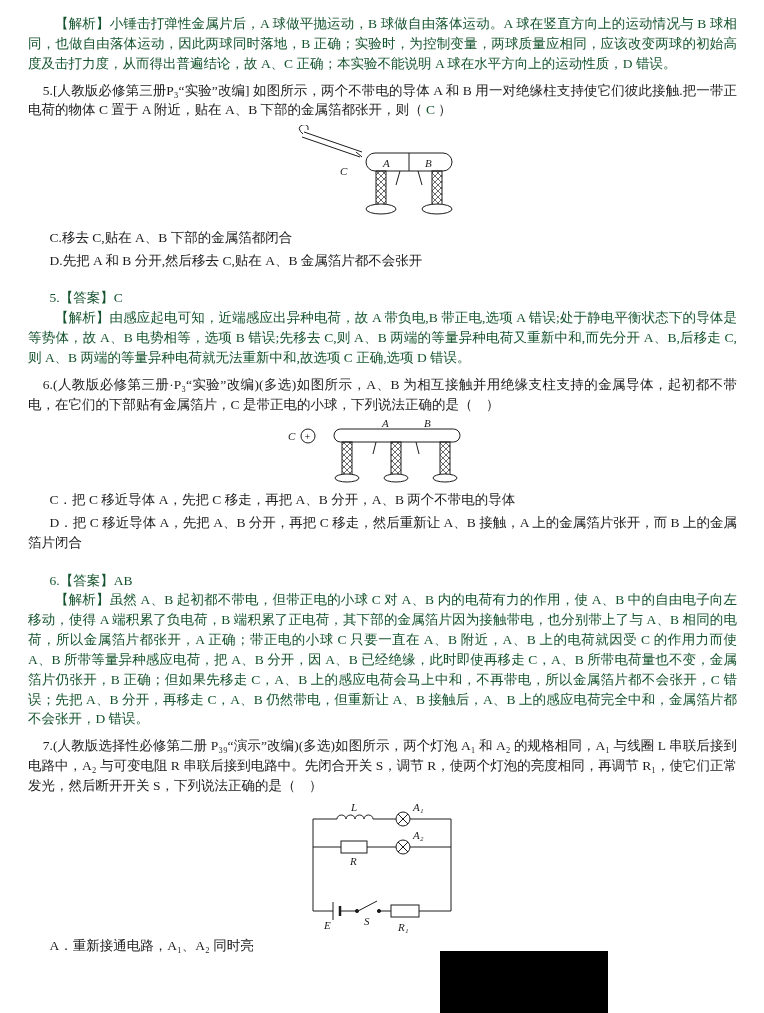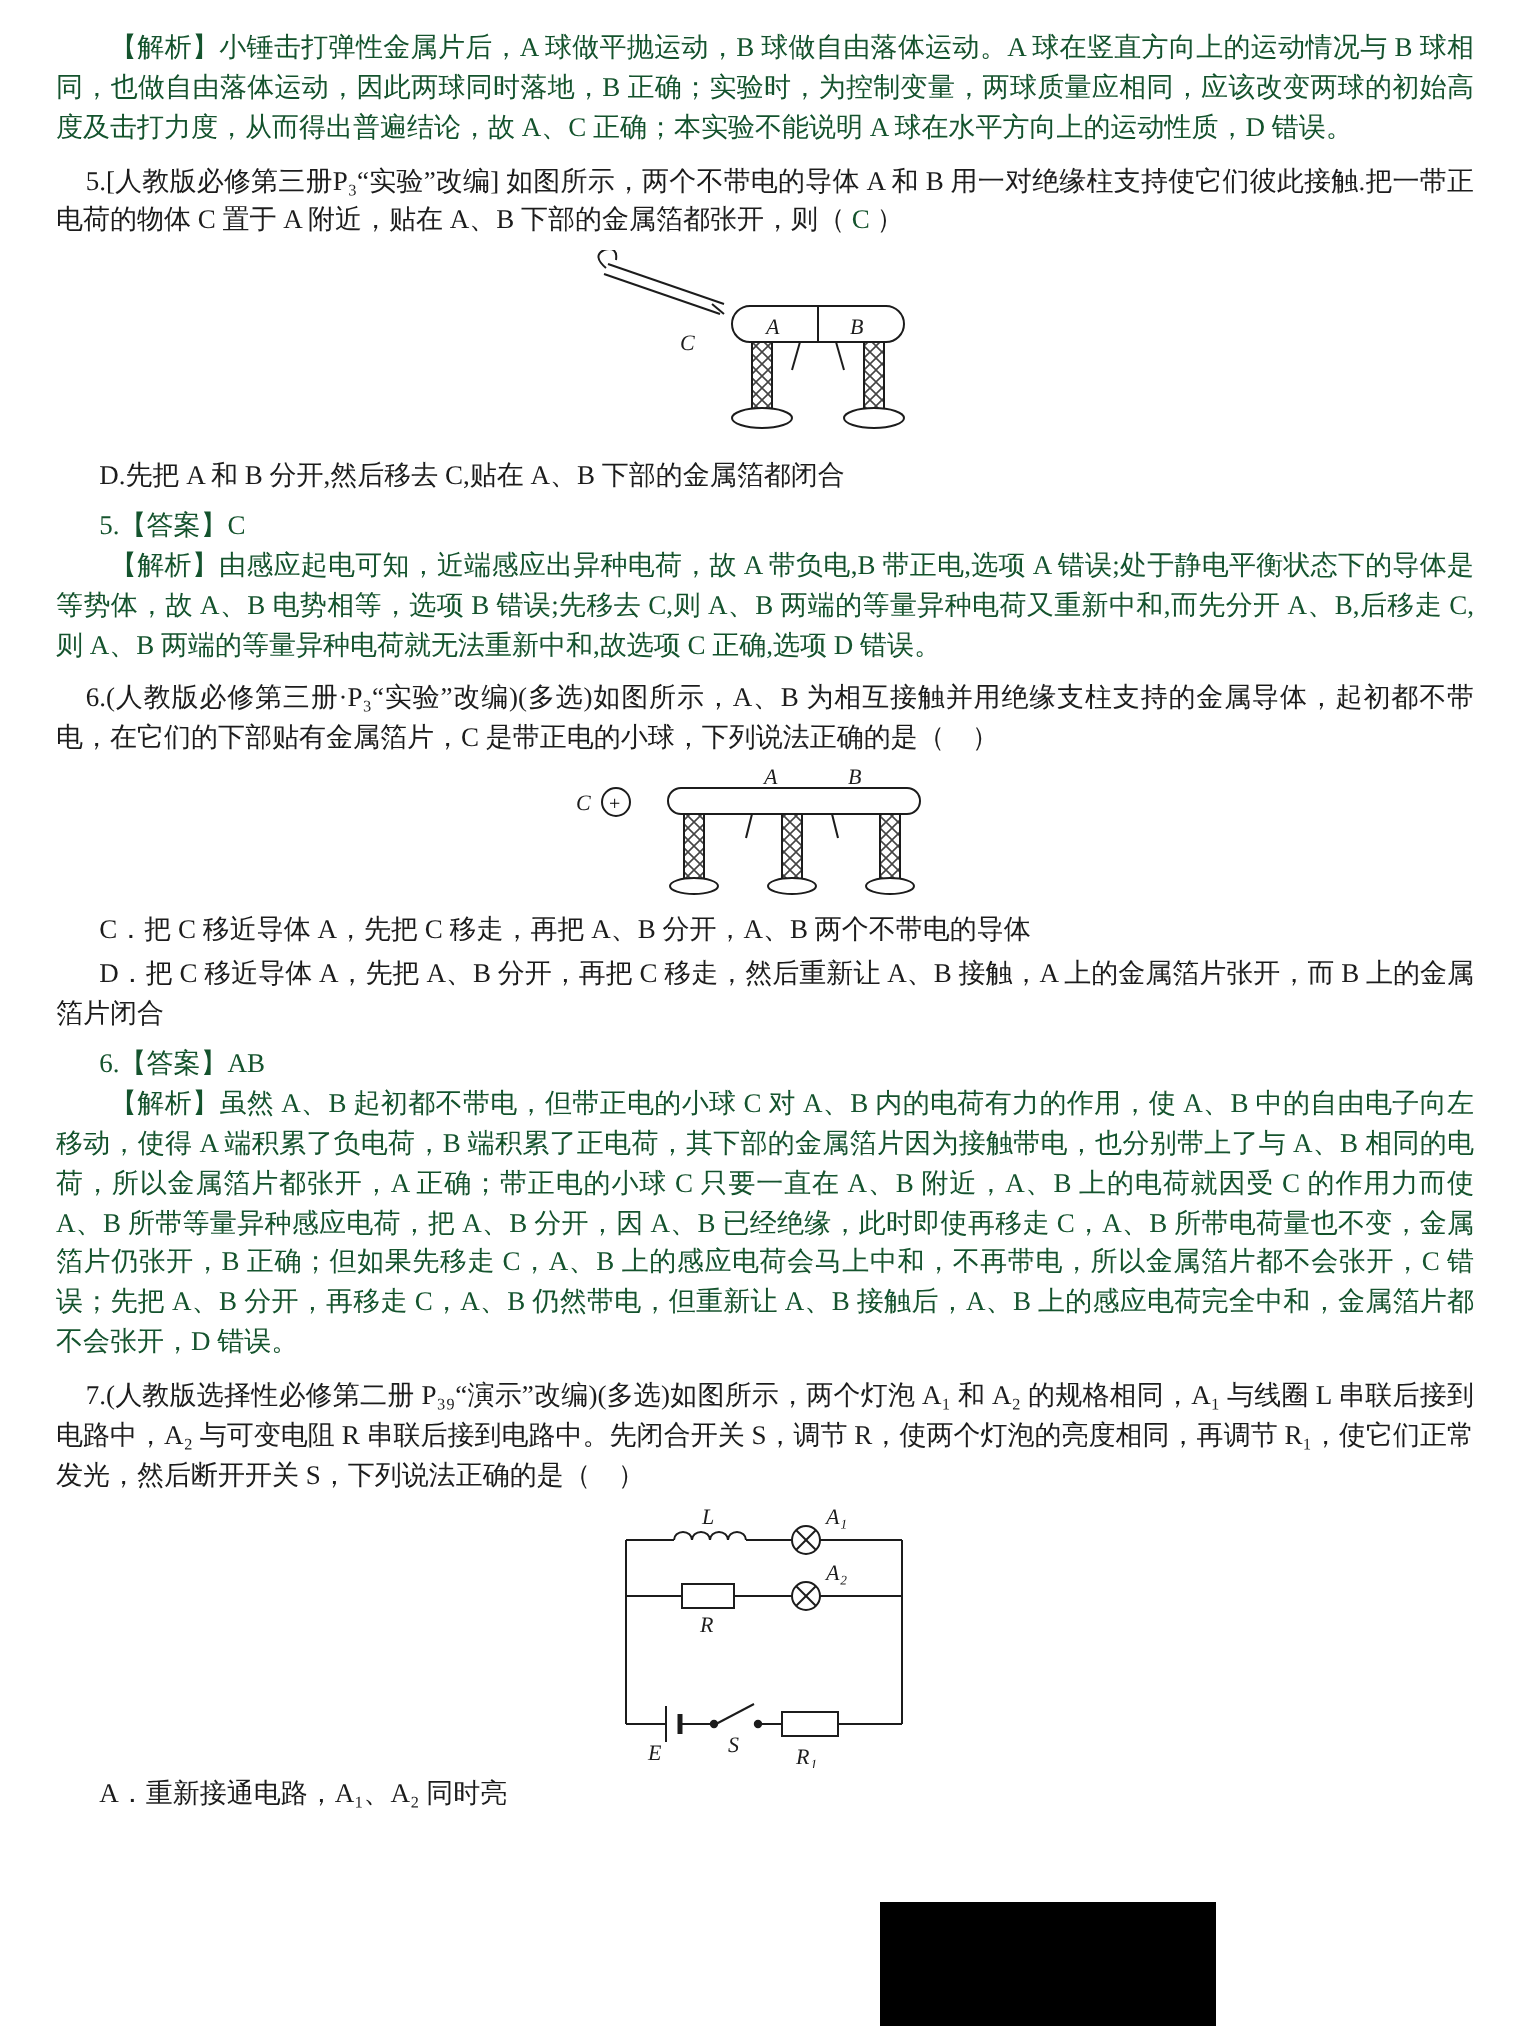--- a/index.html
+++ b/index.html
@@ -14,21 +14,21 @@
     line-height: 1.47;
     color: #1c1c1c;
   }
   .content { padding: 14px 27px 0 28px; }
   p { margin: 0; text-align: justify; word-break: break-all; }
   .red { color: #14532d; }
   .ind2 { text-indent: 2em; }
   .ind1 { text-indent: 1.1em; }
   .opt { text-indent: 1.6em; margin-top: 2.5px; }
   .stem { margin-top: 7px; }
-  .ans { margin-top: 5px; }
+  .ans { margin-top: 18px; }
   .figure { text-align: center; margin: 5px 0 3px; }
   svg { vertical-align: top; }
   .lbl { font-style: italic; font-size: 11px; font-family: "Liberation Serif", "DejaVu Serif", serif; fill: #1c1c1c; }
   .redaction { position: absolute; left: 440px; top: 951px; width: 168px; height: 62px; background: #000; }
 </style>
 </head>
 <body>
 
 <div class="content">
 
@@ -62,21 +62,22 @@
       </g>
       <g>
         <rect x="88" y="46" width="10" height="34" fill="url(#h5)" stroke="#1c1c1c"></rect>
         <rect x="144" y="46" width="10" height="34" fill="url(#h5)" stroke="#1c1c1c"></rect>
         <ellipse cx="93" cy="84" rx="15" ry="5" fill="#fff" stroke="#1c1c1c"></ellipse>
         <ellipse cx="149" cy="84" rx="15" ry="5" fill="#fff" stroke="#1c1c1c"></ellipse>
       </g>
     </svg>
   </div>
 
-  <p class="opt">D.先把 A 和 B 分开,然后移去 C,贴在 A、B 下部的金属箔都闭合</p>
+  <p class="opt">C.移去 C,贴在 A、B 下部的金属箔都闭合</p>
+  <p class="opt">D.先把 A 和 B 分开,然后移去 C,贴在 A、B 金属箔片都不会张开</p>
 
   <p class="opt red ans">5.【答案】C</p>
   <p class="red ind2">【解析】由感应起电可知，近端感应出异种电荷，故 A 带负电,B 带正电,选项 A 错误;处于静电平衡状态下的导体是等势体，故 A、B 电势相等，选项 B 错误;先移去 C,则 A、B 两端的等量异种电荷又重新中和,而先分开 A、B,后移走 C,则 A、B 两端的等量异种电荷就无法重新中和,故选项 C 正确,选项 D 错误。</p>
 
   <p class="ind1 stem">6.(人教版必修第三册·P₃“实验”改编)(多选)如图所示，A、B 为相互接触并用绝缘支柱支持的金属导体，起初都不带电，在它们的下部贴有金属箔片，C 是带正电的小球，下列说法正确的是（　）</p>
 
   <div class="figure">
     <svg width="210" height="68" viewBox="0 0 210 68">
       <defs>
         <pattern id="h6" width="6" height="6" patternUnits="userSpaceOnUse">

